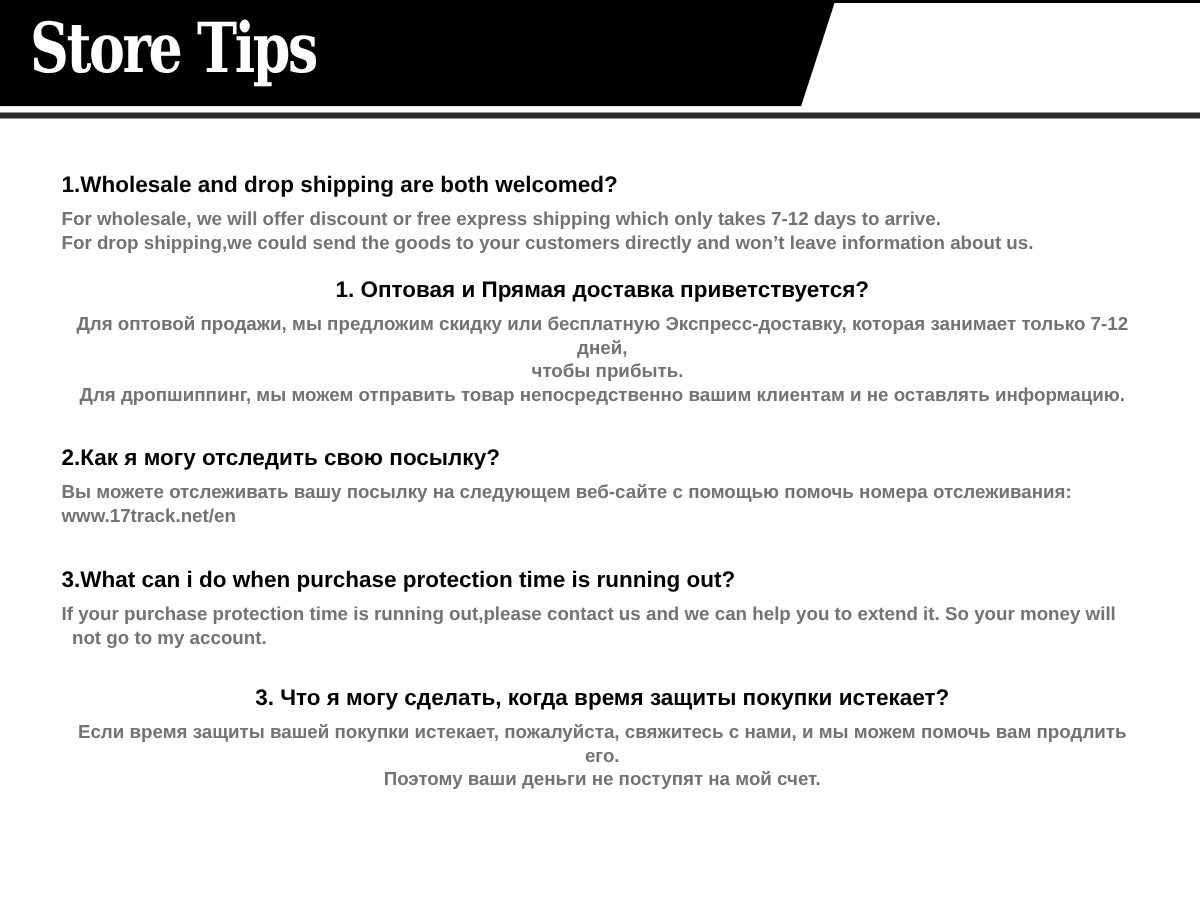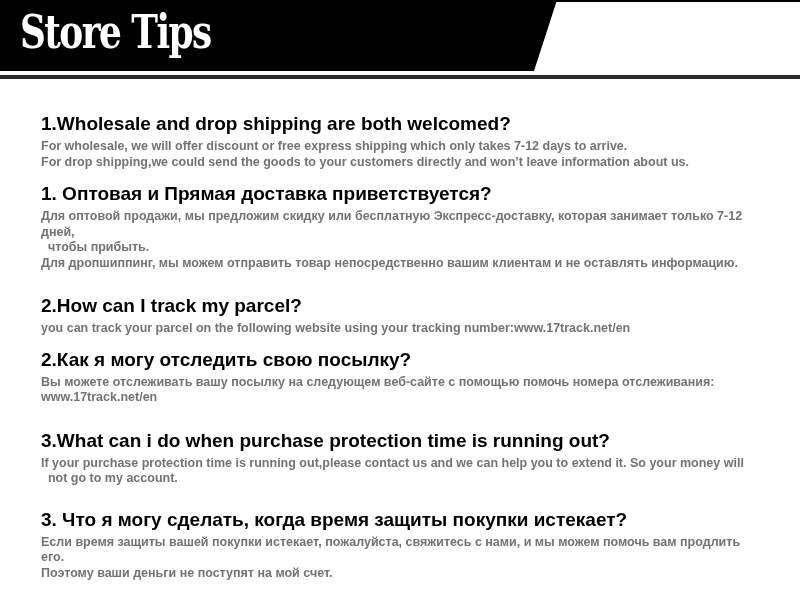--- a/index.html
+++ b/index.html
@@ -52,33 +52,33 @@
   }
 
   
   .content {
     position:absolute; top:79px; left:0;
     width:800px; box-sizing:border-box;
     padding:37px 38px 0 41px;
   }
   .sec h2 {
     margin:0 0 8px 0;
-    font-size:19px; line-height:15px; font-weight:bold; color:#000;
+    font-size:15px; line-height:15px; font-weight:bold; color:#000;
   }
   .sec p {
     margin:0;
     font-size:12.5px; line-height:15.5px; font-weight:bold; color:#737373;
     white-space:pre-wrap;
   }
   .sec-1en { margin-bottom:16px; }
-  .sec-1ru { margin-bottom:27px; }
+  .sec-1ru { margin-bottom:27px;text-align:center; }
   .sec-2en { margin-bottom:15px; }
   .sec-2ru { margin-bottom:27px; }
   .sec-3en { margin-bottom:25px; }
-  .sec-3ru { margin-bottom:0; }
+  .sec-3ru { margin-bottom:0;text-align:center; }
 </style>
 </head>
 <body>
 
 <div class="header">
   <div class="top-hairline"></div>
   <div class="banner"></div>
   <div class="brand-left">Store Tips</div>
   <div class="header-divider"></div>
 </div>
@@ -91,24 +91,20 @@
     <p>For drop shipping,we could send the goods to your customers directly and won’t leave information about us.</p>
   </div>
 
   <div class="sec sec-1ru">
     <h2>1. Оптовая и Прямая доставка приветствуется?</h2>
     <p>Для оптовой продажи, мы предложим скидку или бесплатную Экспресс-доставку, которая занимает только 7-12 дней,</p>
     <p>  чтобы прибыть.</p>
     <p>Для дропшиппинг, мы можем отправить товар непосредственно вашим клиентам и не оставлять информацию.</p>
   </div>
 
-  <div class="sec sec-2en">
-    <h2>2.How can I track my parcel?</h2>
-    <p>you can track your parcel on the following website using your tracking number:www.17track.net/en</p>
-  </div>
 
   <div class="sec sec-2ru">
     <h2>2.Как я могу отследить свою посылку?</h2>
     <p>Вы можете отслеживать вашу посылку на следующем веб-сайте с помощью помочь номера отслеживания: www.17track.net/en</p>
   </div>
 
   <div class="sec sec-3en">
     <h2>3.What can i do when purchase protection time is running out?</h2>
     <p>If your purchase protection time is running out,please contact us and we can help you to extend it. So your money will</p>
     <p>  not go to my account.</p>

